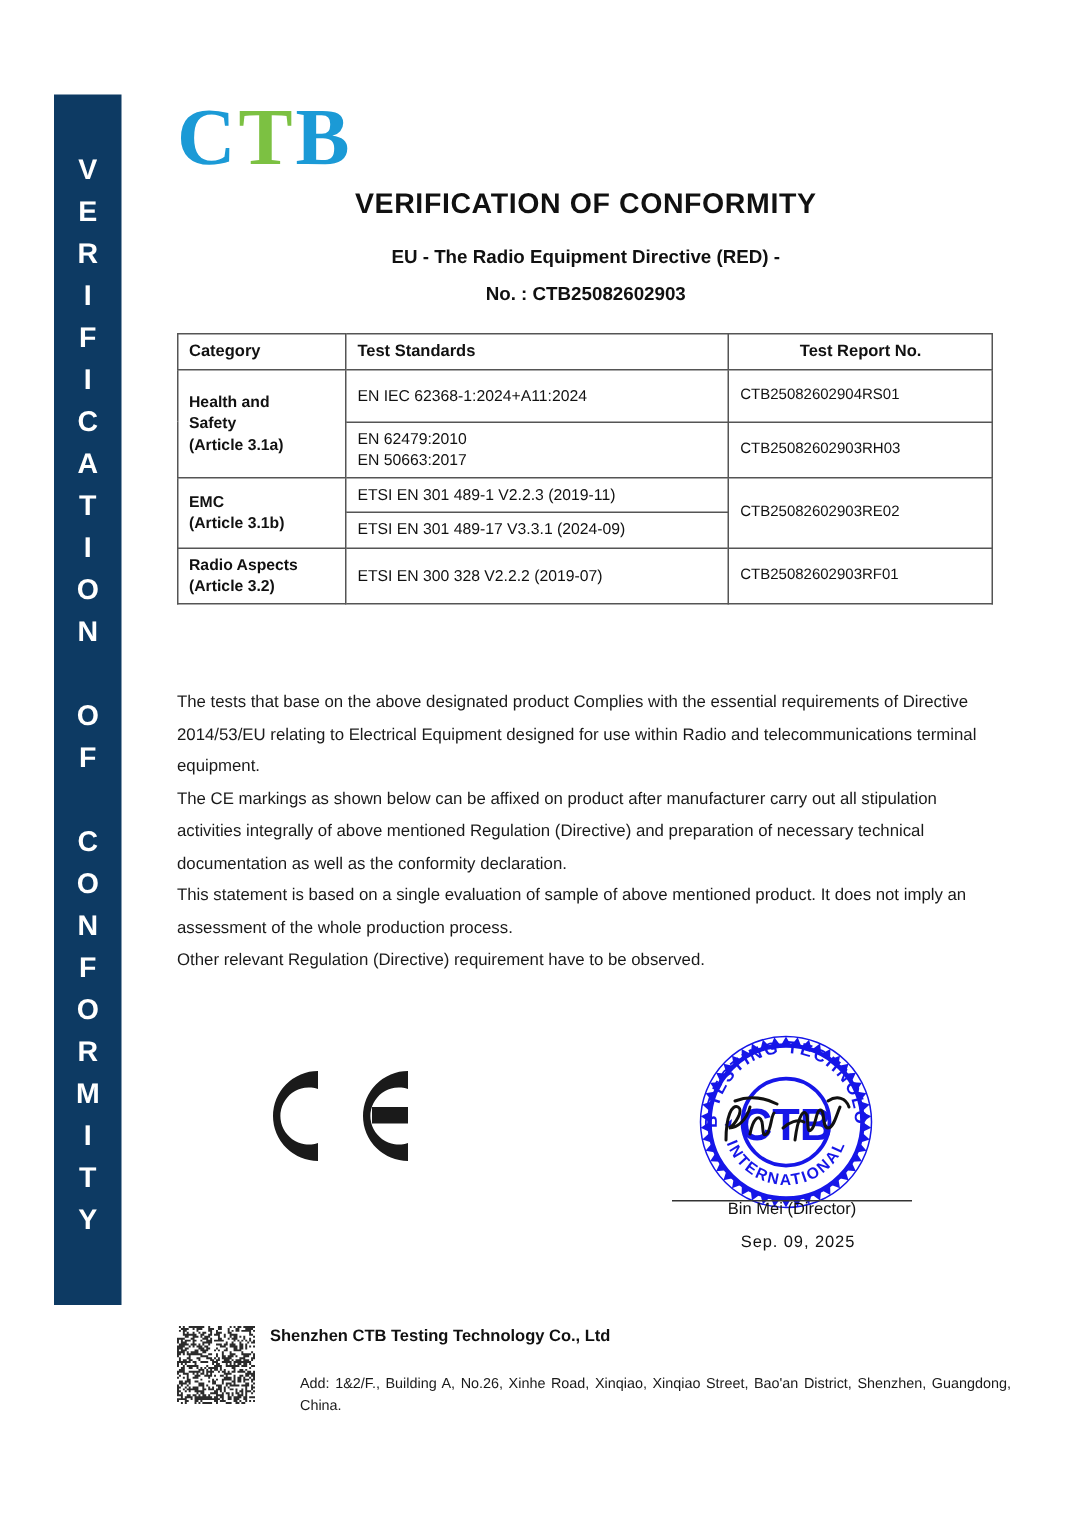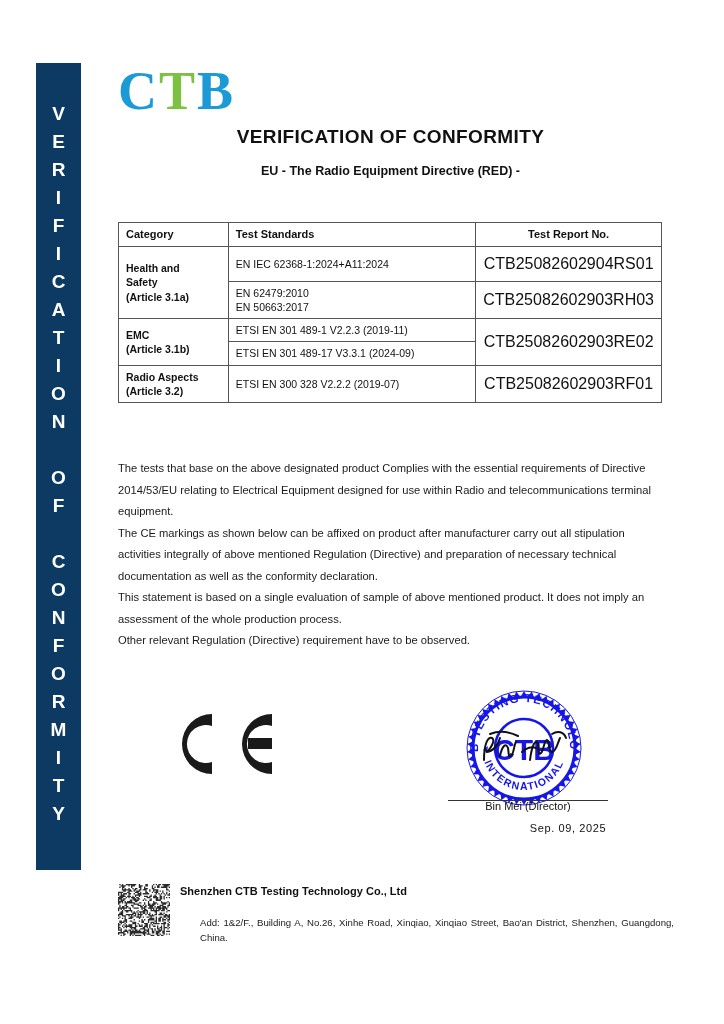--- a/index.html
+++ b/index.html
@@ -66,21 +66,21 @@
     color:#111;
     line-height:1.35;
     margin-left:36px;
   }
   .std-table th{font-weight:700;font-size:11px;}
   .th-cat{width:106px;text-align:left;}
   .th-std{width:268px;text-align:left;}
   .th-rep{width:170px;text-align:center;}
   .cat-cell{font-weight:700;font-size:10.5px;}
   .std-cell{font-size:10.5px;}
-  .rep-cell{text-align:center;font-size:16px;}
+  .rep-cell{text-align:left;font-size:10px;}
   .h-tall{height:26px;}
 
   
   .body-text{
     position:absolute;left:118px;top:458px;width:548px;
     font-size:11.2px;line-height:21.5px;color:#1a1a1a;
   }
   .body-text p{margin:0;}
 
   
@@ -90,21 +90,21 @@
   .seal{position:absolute;left:462px;top:686px;width:124px;height:124px;}
   .sign-line{
     position:absolute;left:448px;top:800px;width:160px;
     border-top:1px solid #333;
   }
   .sign-name{
     position:absolute;left:448px;top:800px;width:160px;
     text-align:center;font-size:11px;color:#111;
   }
   .sign-date{
-    position:absolute;left:488px;top:822px;width:160px;
+    position:absolute;left:452px;top:822px;width:160px;
     text-align:center;font-size:11px;color:#111;letter-spacing:.6px;
   }
   .signature-ink{position:absolute;left:478px;top:726px;}
 
   
   .footer{position:absolute;left:118px;top:884px;width:556px;display:flex;gap:10px;}
   .qr{width:52px;height:52px;flex:0 0 52px;}
   .footer-txt{flex:1;font-size:9.6px;line-height:15px;color:#1a1a1a;}
   .footer-company{font-size:11px;font-weight:700;color:#111;margin-bottom:16px;}
   .footer-addr{text-align:justify;margin-left:20px;}
@@ -120,20 +120,21 @@
     <div class="side-band-text">VERIFICATION OF CONFORMITY</div>
   </div>
 
   <div class="logo">
     <span class="c">C</span><span class="t">T</span><span class="b">B</span>
   </div>
 
   <div class="title-block">
     <div class="doc-title">VERIFICATION OF CONFORMITY</div>
     <div class="doc-sub">EU - The Radio Equipment Directive (RED) -</div>
+    <div class="doc-no">No. : CTB25082602903</div>
   </div>
 
   <table class="std-table">
     <thead>
       <tr>
         <th class="th-cat">Category</th>
         <th class="th-std">Test Standards</th>
         <th class="th-rep">Test Report No.</th>
       </tr>
     </thead>

